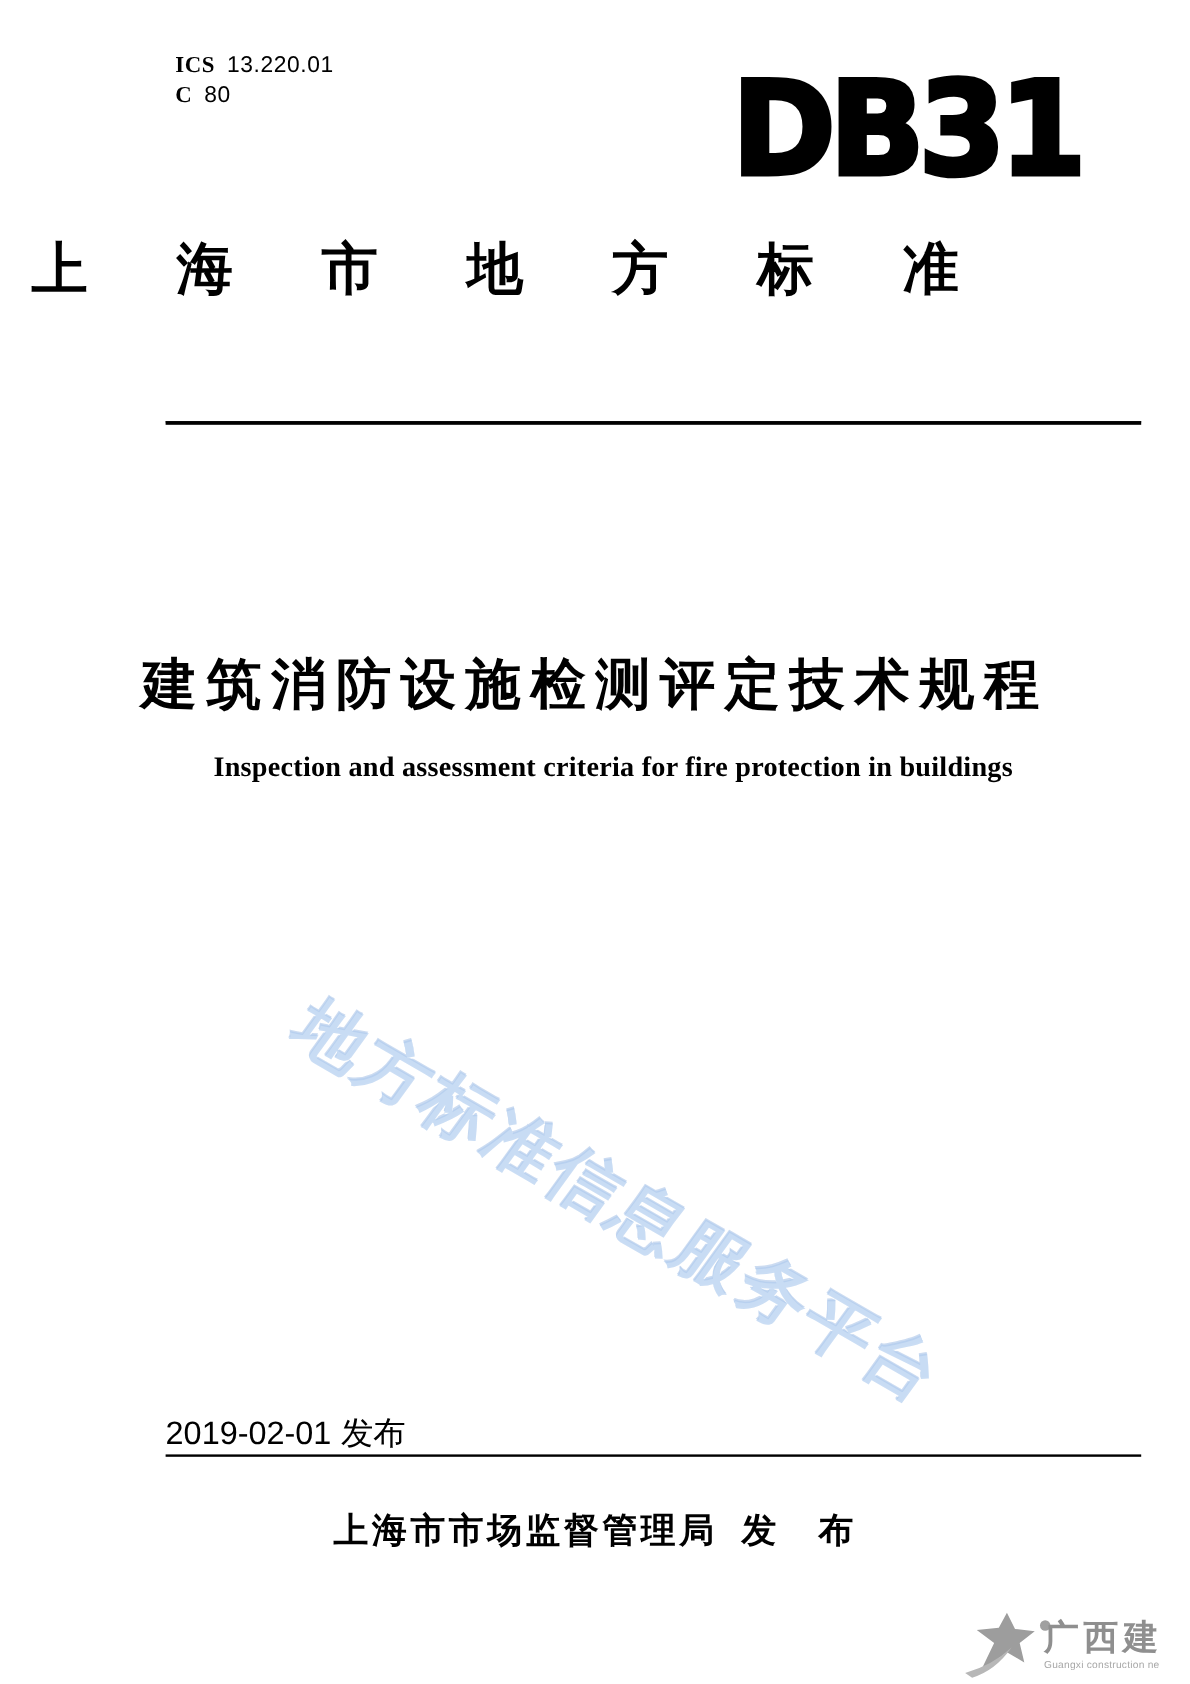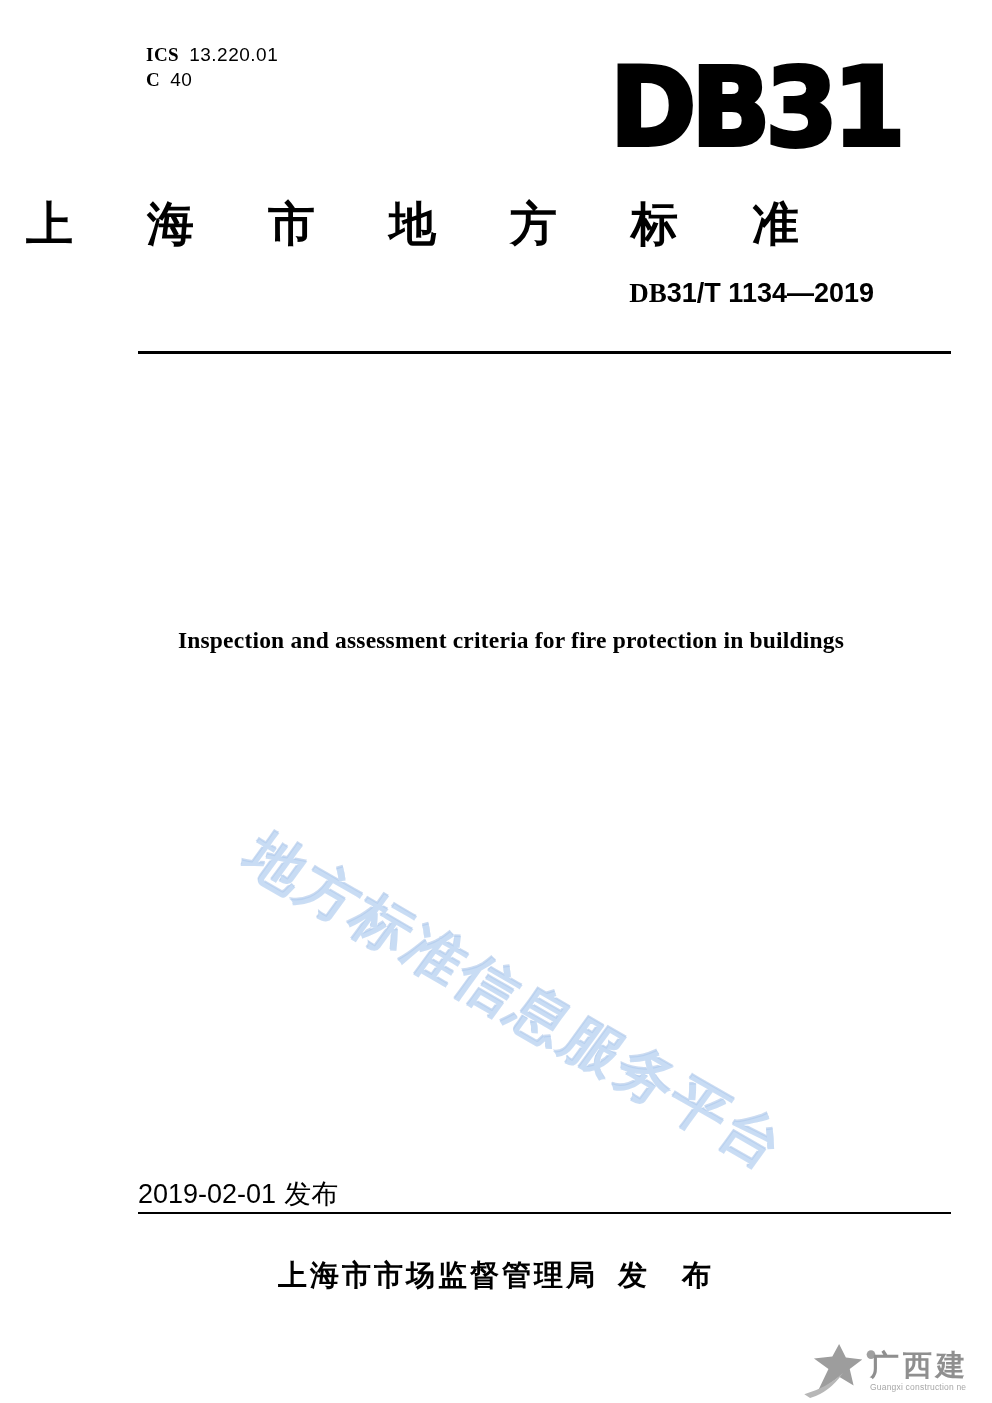--- a/index.html
+++ b/index.html
@@ -181,34 +181,32 @@
 </head>
 <body>
 
 <div class="page">
 
   <div class="ics-block">
     <div>
       <span class="ics-label">ICS</span><span class="ics-value">13.220.01</span>
     </div>
     <div>
-      <span class="ics-label">C</span><span class="ics-value">40</span>
+      <span class="ics-label">C</span><span class="ics-value">80</span>
     </div>
   </div>
 
   <div class="db-logo">DB31</div>
 
   <div class="standard-type">上海市地方标准</div>
 
-  <div class="standard-code">
-    <span class="code-prefix">DB</span><span class="code-rest">31/T 1134—2019</span>
-  </div>
 
   <div class="rule rule-top"></div>
 
+  <h1 class="title-cn">建筑消防设施检测评定技术规程</h1>
   <div class="title-en">Inspection and assessment criteria for fire protection in buildings</div>
 
   <div class="watermark">地方标准信息服务平台</div>
 
   <div class="dates-row">
     <div>
       <span>2019-02-01</span><span class="date-label">发布</span>
     </div>
   </div>
 

